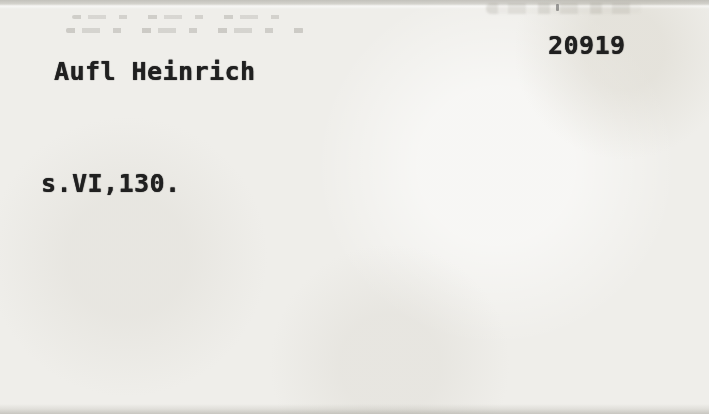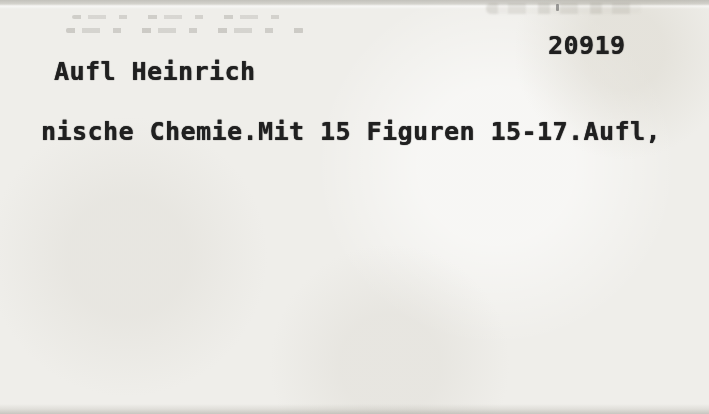--- a/index.html
+++ b/index.html
@@ -105,17 +105,17 @@
   <div class="ghost ghost-row-1"></div>
   <div class="ghost ghost-row-2"></div>
   <div class="ghost-smudge-right"></div>
   <div class="ghost-tick"></div>
 
   <div class="tw pos-number">20919</div>
 
   <div class="tw pos-author">Aufl Heinrich</div>
 
 
-  <div class="tw pos-title2">nische Chemie.Mit 15 Figuren 15-17.Aufl,</div>
 
 
+  <div class="tw pos-pages">s.VI,130.</div>
 
 </div>
 
 </body></html>

